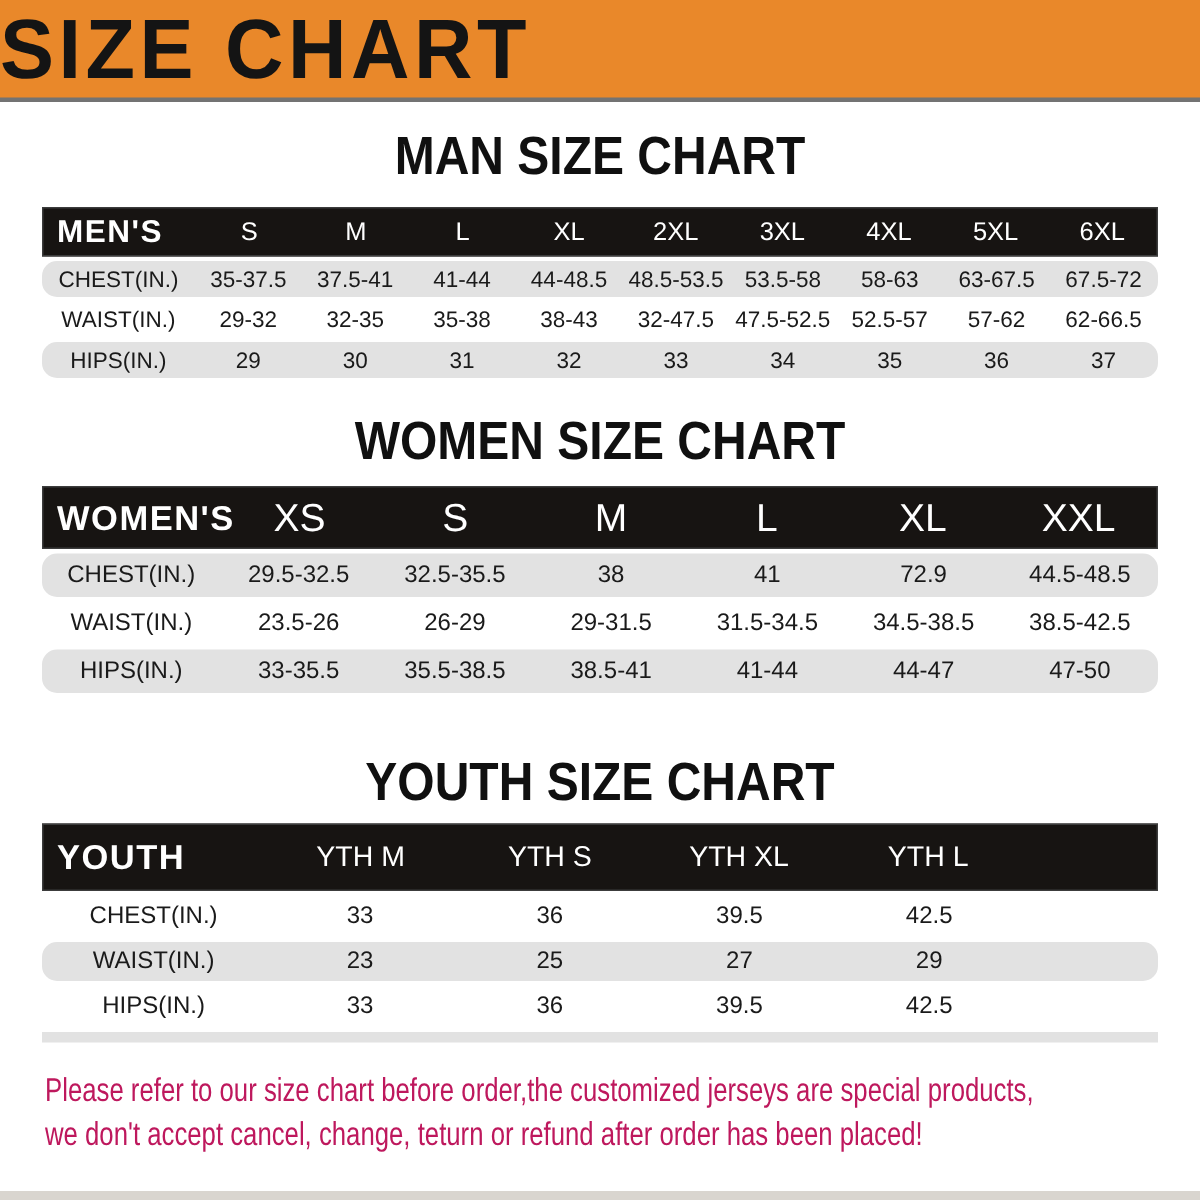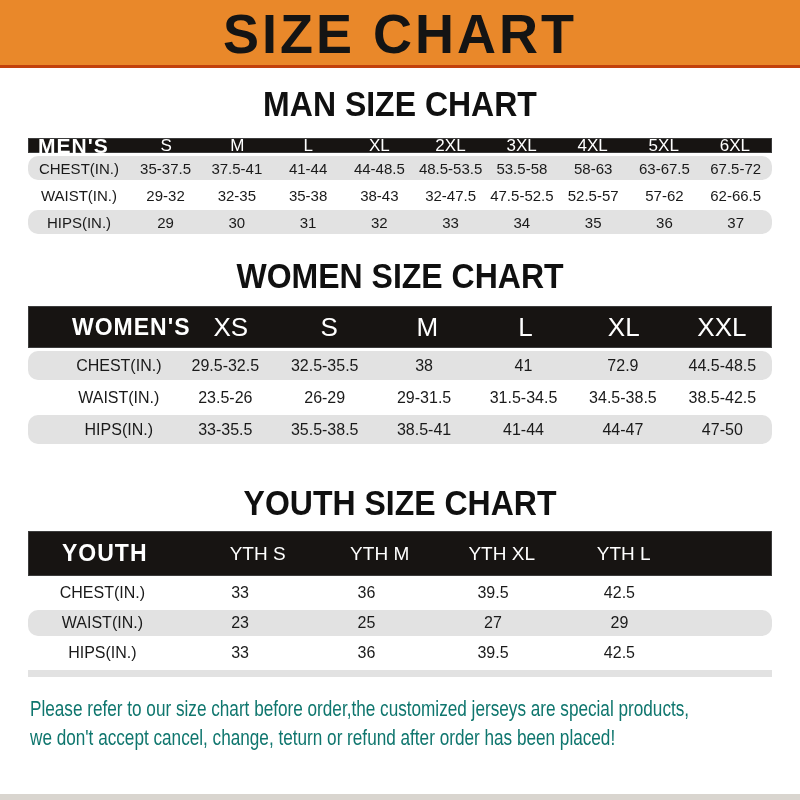--- a/index.html
+++ b/index.html
@@ -8,22 +8,22 @@
     font-family: "Liberation Sans", sans-serif;
     background: #ffffff;
     color: #1a1a1a;
     position: relative;
     overflow: hidden;
   }
   
   .banner {
     width: 800px; height: 68px;
     background: #E9882A;
-    border-bottom: 3px solid #c2410c;
-    display: flex; align-items: center; justify-content: center;
+    border-bottom: 3px solid #737373;
+    display: flex; align-items: center; 
   }
   .banner-title {
     font-size: 54px; font-weight: 800; color: #141414;
     letter-spacing: 3px; line-height: 1;
     transform: scaleY(1.04);
   }
   
   h2.section-heading {
     text-align: center;
     font-size: 32px; font-weight: 800; color: #101010;
@@ -36,35 +36,35 @@
   
   .size-table { width: 744px; margin: 0 auto; }
   .t-men   { margin-top: 15px; }
   .t-women { margin-top: 11px; }
   .t-youth { margin-top: 9px;  }
   .thead {
     background: #171412; color: #fff;
     display: flex; align-items: center;
     border: 1px solid #3c3c3c;
   }
-  .t-men   .thead { height: 15px; }
+  .t-men   .thead { height: 33px; }
   .t-women .thead { height: 42px; }
-  .t-youth .thead { height: 45px; padding-left: 24px; }
+  .t-youth .thead { height: 45px; }
   .thead .label {
     font-weight: 800; letter-spacing: 1px; color: #fff;
     text-align: left; padding-left: 9px;
   }
   .t-men   .thead .label { font-size: 21px; }
   .t-women .thead .label { font-size: 23px; }
   .t-youth .thead .label { font-size: 23px; }
   .cell { text-align: center; }
   .t-men   .cell  { width: 9.58%; }
   .t-men   .label { width: 13.7%; }
   .t-women .cell  { width: 14%;   }
-  .t-women .label { width: 16%; margin-left: 34px;   }
+  .t-women .label { width: 16%;   }
   .t-youth .cell  { width: 17%;   }
   .t-youth .label { width: 20%;   }
   .t-youth .filler{ width: 12%;   }
   .t-men   .thead .cell:not(.label) { font-size: 17px; }
   .t-women .thead .cell:not(.label) { font-size: 26px; }
   .t-youth .thead .cell:not(.label) { font-size: 19px; }
   .trow {
     display: flex; align-items: center;
     margin-top: 3px;
     border-radius: 10px;
@@ -74,21 +74,21 @@
   .t-youth .trow { height: 26px; font-size: 16px; margin-top: 4px; }
   .trow .label { font-size: inherit; font-weight: 400; }
   .stripe { background: #E2E2E2; }
   .table-strip {
     width: 744px; height: 7px; margin: 4px auto 0 auto;
     background: #E2E2E2;
   }
   
   .footer-note {
     margin: 17px 0 0 30px;
-    color: #0f766e;
+    color: #be185d;
     font-size: 22px; line-height: 29px;
     white-space: nowrap;
   }
   .footer-line { transform: scaleX(0.78); transform-origin: 0 50%; display: block; }
   .bottom-strip {
     position: absolute; left: 0; bottom: 0;
     width: 800px; height: 6px; background: #D9D5CF;
   }
 </style>
 </head>
@@ -190,22 +190,22 @@
     <div class="cell">44-47</div>
     <div class="cell">47-50</div>
   </div>
 </div>
 
 <h2 class="section-heading" id="heading-youth">YOUTH SIZE CHART</h2>
 
 <div class="size-table t-youth">
   <div class="thead">
     <div class="cell label">YOUTH</div>
+    <div class="cell">YTH M</div>
     <div class="cell">YTH S</div>
-    <div class="cell">YTH M</div>
     <div class="cell">YTH XL</div>
     <div class="cell">YTH L</div>
     <div class="cell filler"></div>
   </div>
   <div class="trow">
     <div class="cell label">CHEST(IN.)</div>
     <div class="cell">33</div>
     <div class="cell">36</div>
     <div class="cell">39.5</div>
     <div class="cell">42.5</div>

